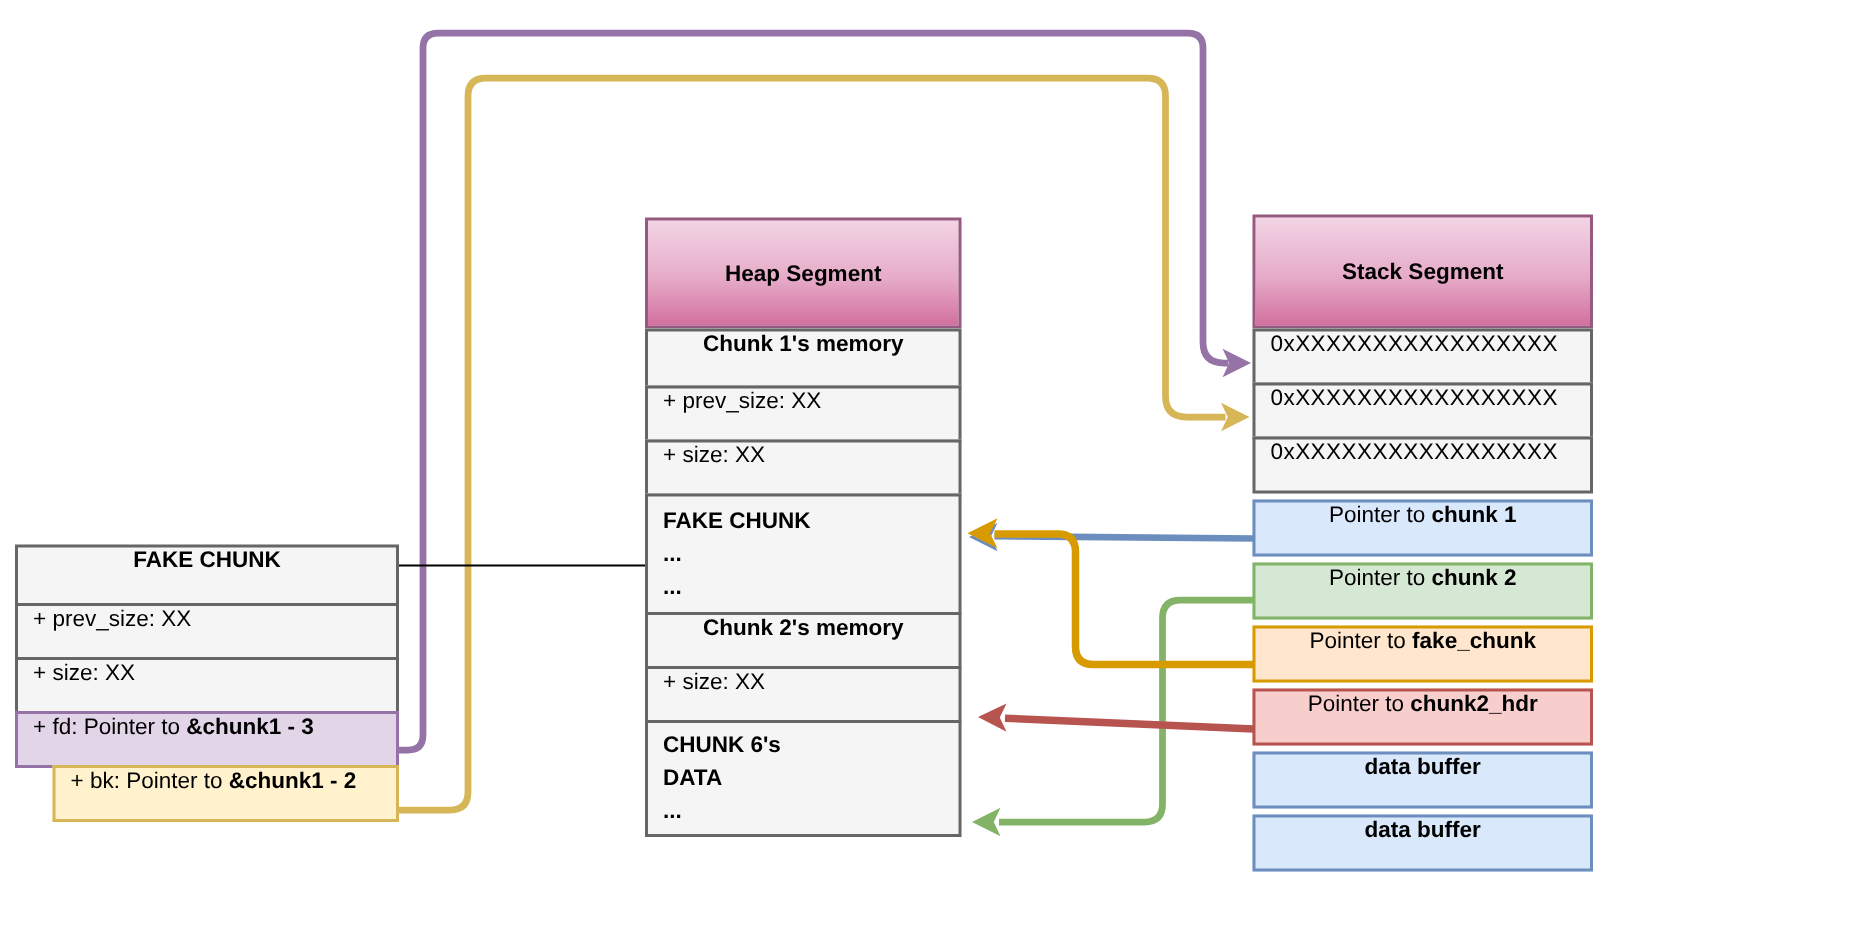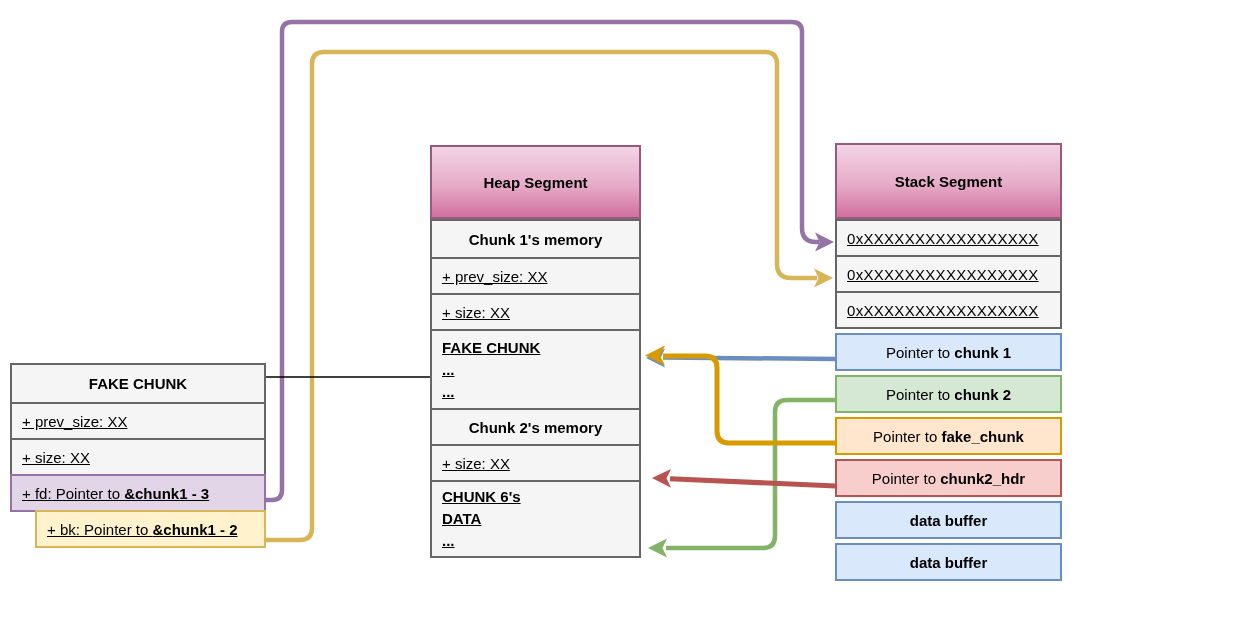--- a/index.html
+++ b/index.html
@@ -3,26 +3,26 @@
 <meta charset="utf-8">
 <style>
   html,body{margin:0;padding:0;background:#ffffff;}
   .canvas{
     position:relative;width:1237px;height:622px;background:#ffffff;
     font-family:"Liberation Sans",sans-serif;overflow:hidden;color:#000;
   }
   .tbl{position:absolute;display:flex;flex-direction:column;}
   .row{
     box-sizing:border-box;border:2px solid #666666;background:#f5f5f5;
-    display:flex;align-items:center;font-size:15px;position:relative;
+    display:flex;align-items:flex-start;font-size:15px;position:relative;
     white-space:pre;
   }
   .row + .row{margin-top:-2px;}
   .center{justify-content:center;}
-  .left{padding-left:10px;text-decoration:underline;}
+  .left{padding-left:10px;}
   .b{font-weight:bold;}
   .ml{flex-direction:column;align-items:flex-start;justify-content:center;line-height:22px;}
   .hdr{
     box-sizing:border-box;border:2px solid #96597f;
     background:linear-gradient(180deg,#f2d4e4 0%,#e6abc8 55%,#d2709e 100%);
     display:flex;align-items:center;justify-content:center;
     font-weight:bold;font-size:15px;position:relative;
   }
   
   .purple-row{background:#e1d5e7;border-color:#9673a6;z-index:2;}

